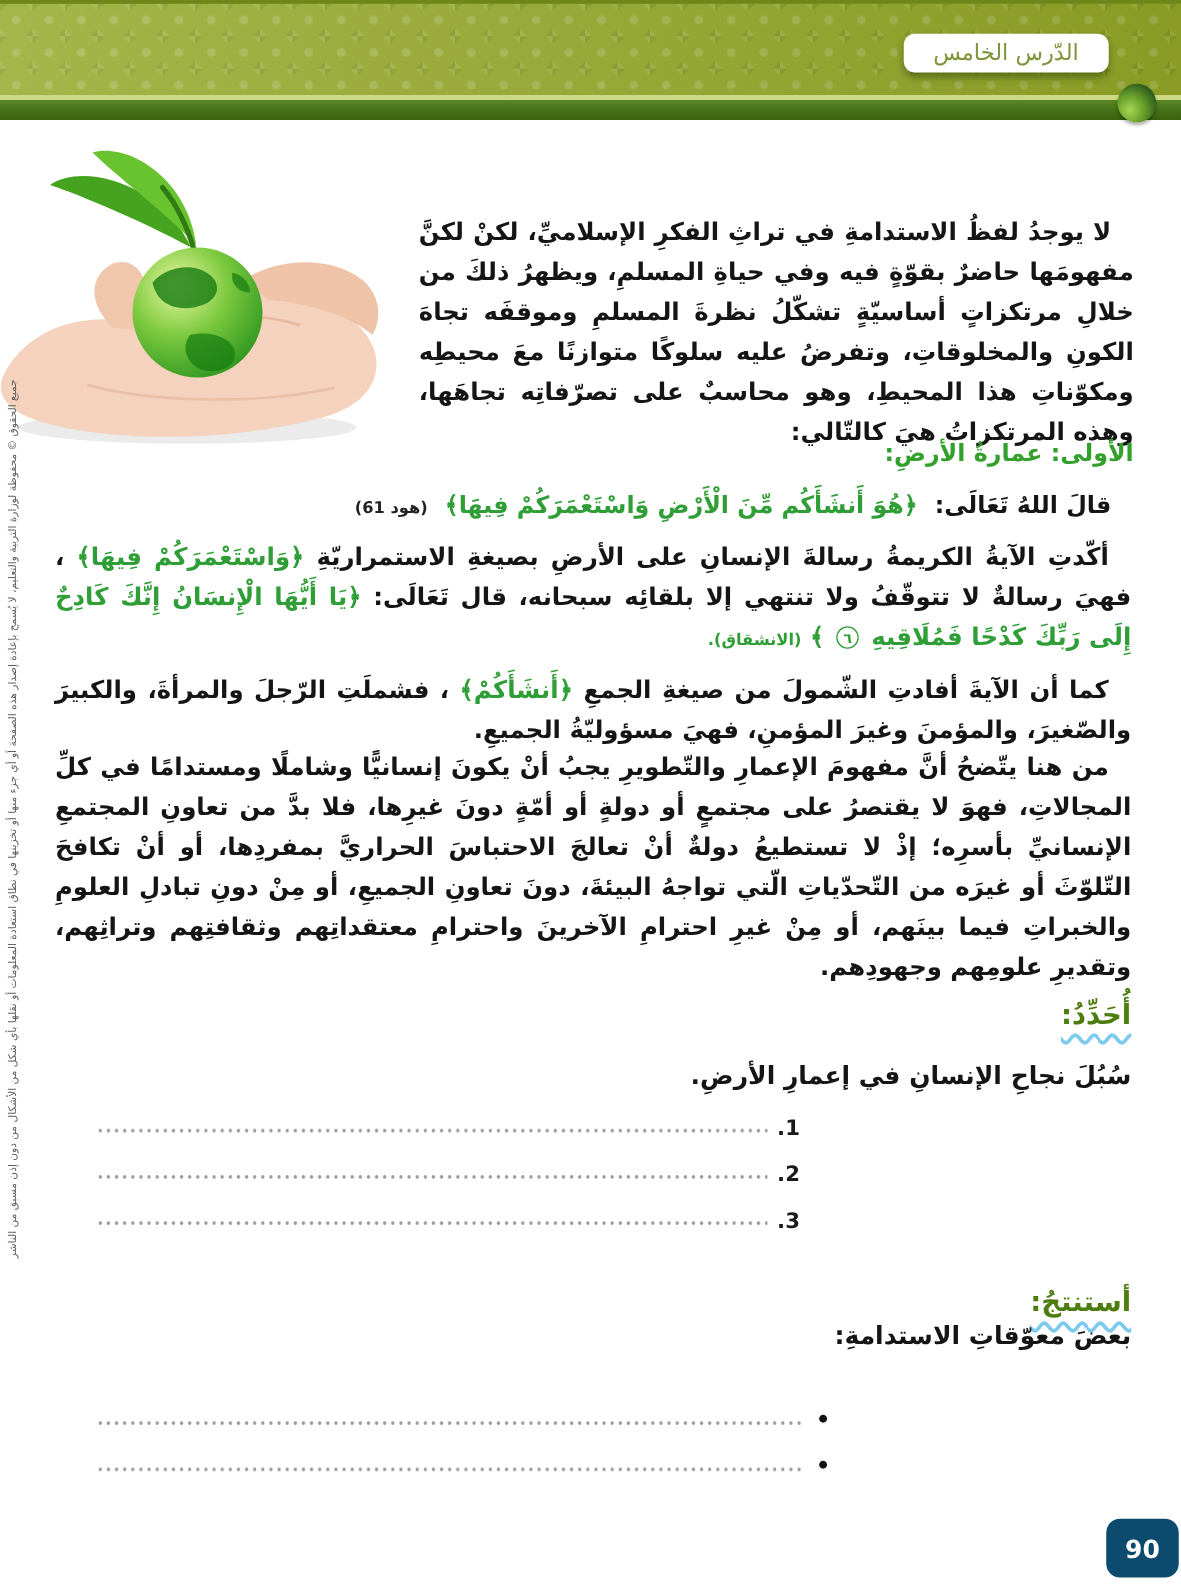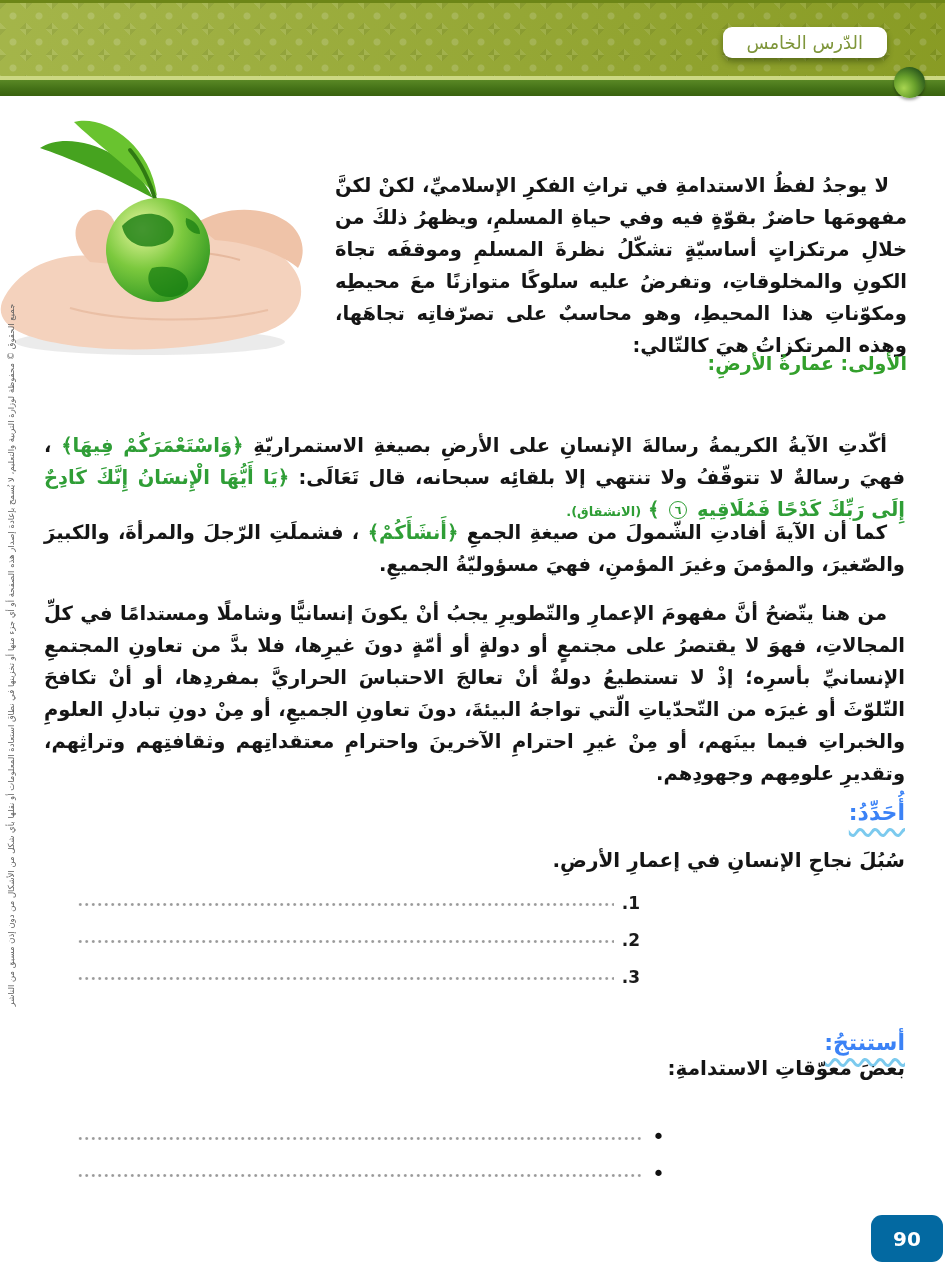--- a/index.html
+++ b/index.html
@@ -82,27 +82,27 @@
   .verse { color: #2f9e36; font-weight: bold; }
   .ref { font-size: 13px; font-weight: bold; color: #222222; }
   .green-ref { color: #2f9e36; }
   .ayah {
     display: inline-block; width: 18px; height: 18px; line-height: 17px;
     text-align: center; border: 1.5px solid #2f9e36; border-radius: 50%;
     font-size: 11px; color: #2f9e36; vertical-align: 2px; margin: 0 3px;
     text-indent: 0;
   }
   .p2 { position: absolute; top: 430px; right: 40px; left: 44px; }
-  .p3 { position: absolute; top: 517px; right: 40px; left: 44px; }
+  .p3 { position: absolute; top: 536px; right: 40px; left: 44px; }
   .p4 { position: absolute; top: 598px; right: 40px; left: 44px; }
 
   
   .blue-heading {
     position: absolute; right: 40px;
-    font-size: 22px; font-weight: bold; color: #3b82f6;
+    font-size: 22px; font-weight: bold; color: #4d7c0f;
     text-decoration-line: underline;
     text-decoration-style: wavy;
     text-decoration-color: #7ccaee;
     text-decoration-thickness: 2.5px;
     text-underline-offset: 8px;
   }
   .h-determine { top: 800px; }
   .h-conclude { top: 1030px; }
   .prompt { position: absolute; right: 40px; font-size: 20px; font-weight: bold; color: #151515; }
   .prompt-1 { top: 848px; }
@@ -118,22 +118,22 @@
     flex: 1; height: 9px; margin: 0 8px 4px 2px;
     background-image: radial-gradient(circle, #9a9a9a 1.15px, transparent 1.6px);
     background-size: 6.5px 9px;
     background-repeat: repeat-x;
     background-position: left center;
   }
 
   
   .page-num {
     position: absolute; bottom: 14px; right: 2px;
-    width: 72px; height: 47px;
-    background: #0369a1; border-radius: 11px;
+    width: 58px; height: 47px;
+    background: #0c4a6e; border-radius: 11px;
     color: #ffffff; font-size: 20px; font-weight: bold;
     display: flex; align-items: center; justify-content: center;
   }
 </style>
 </head>
 <body>
 
 <div class="page">
 
   <div class="band"></div>
@@ -170,20 +170,25 @@
     </svg>
   </div>
 
   <div class="copyright">جميع الحقوق © محفوظة لوزارة التربية والتعليم، لا يُسمح بإعادة إصدار هذه الصفحة أو أي جزء منها أو تخزينها في نطاق استعادة المعلومات أو نقلها بأي شكل من الأشكال من دون إذن مسبق من الناشر</div>
 
 
   <p class="intro body-text">لا يوجدُ لفظُ الاستدامةِ في تراثِ الفكرِ الإسلاميِّ، لكنْ لكنَّ مفهومَها حاضرٌ بقوّةٍ فيه وفي حياةِ المسلمِ، ويظهرُ ذلكَ من خلالِ مرتكزاتٍ أساسيّةٍ تشكّلُ نظرةَ المسلمِ وموقفَه تجاهَ الكونِ والمخلوقاتِ، وتفرضُ عليه سلوكًا متوازنًا معَ محيطِه ومكوّناتِ هذا المحيطِ، وهو محاسبٌ على تصرّفاتِه تجاهَها، وهذه المرتكزاتُ هيَ كالتّالي:</p>
 
   <h2 class="green-heading">الأولى: عمارةُ الأرضِ:</h2>
 
+  <div class="qala-line">
+    <span>قالَ اللهُ تَعَالَى:</span>
+    <span class="verse">﴿هُوَ أَنشَأَكُم مِّنَ الْأَرْضِ وَاسْتَعْمَرَكُمْ فِيهَا﴾</span>
+    <span class="ref">(هود 61)</span>
+  </div>
 
   <p class="p2 body-text">
     <span>أكّدتِ الآيةُ الكريمةُ رسالةَ الإنسانِ على الأرضِ بصيغةِ الاستمراريّةِ </span>
     <span class="verse">﴿وَاسْتَعْمَرَكُمْ فِيهَا﴾</span>
     <span>، فهيَ رسالةٌ لا تتوقّفُ ولا تنتهي إلا بلقائِه سبحانه، قال تَعَالَى: </span>
     <span class="verse">﴿يَا أَيُّهَا الْإِنسَانُ إِنَّكَ كَادِحٌ إِلَى رَبِّكَ كَدْحًا فَمُلَاقِيهِ</span>
     <span class="ayah">٦</span>
     <span class="verse">﴾</span>
     <span class="ref green-ref">(الانشقاق).</span>
   </p>

